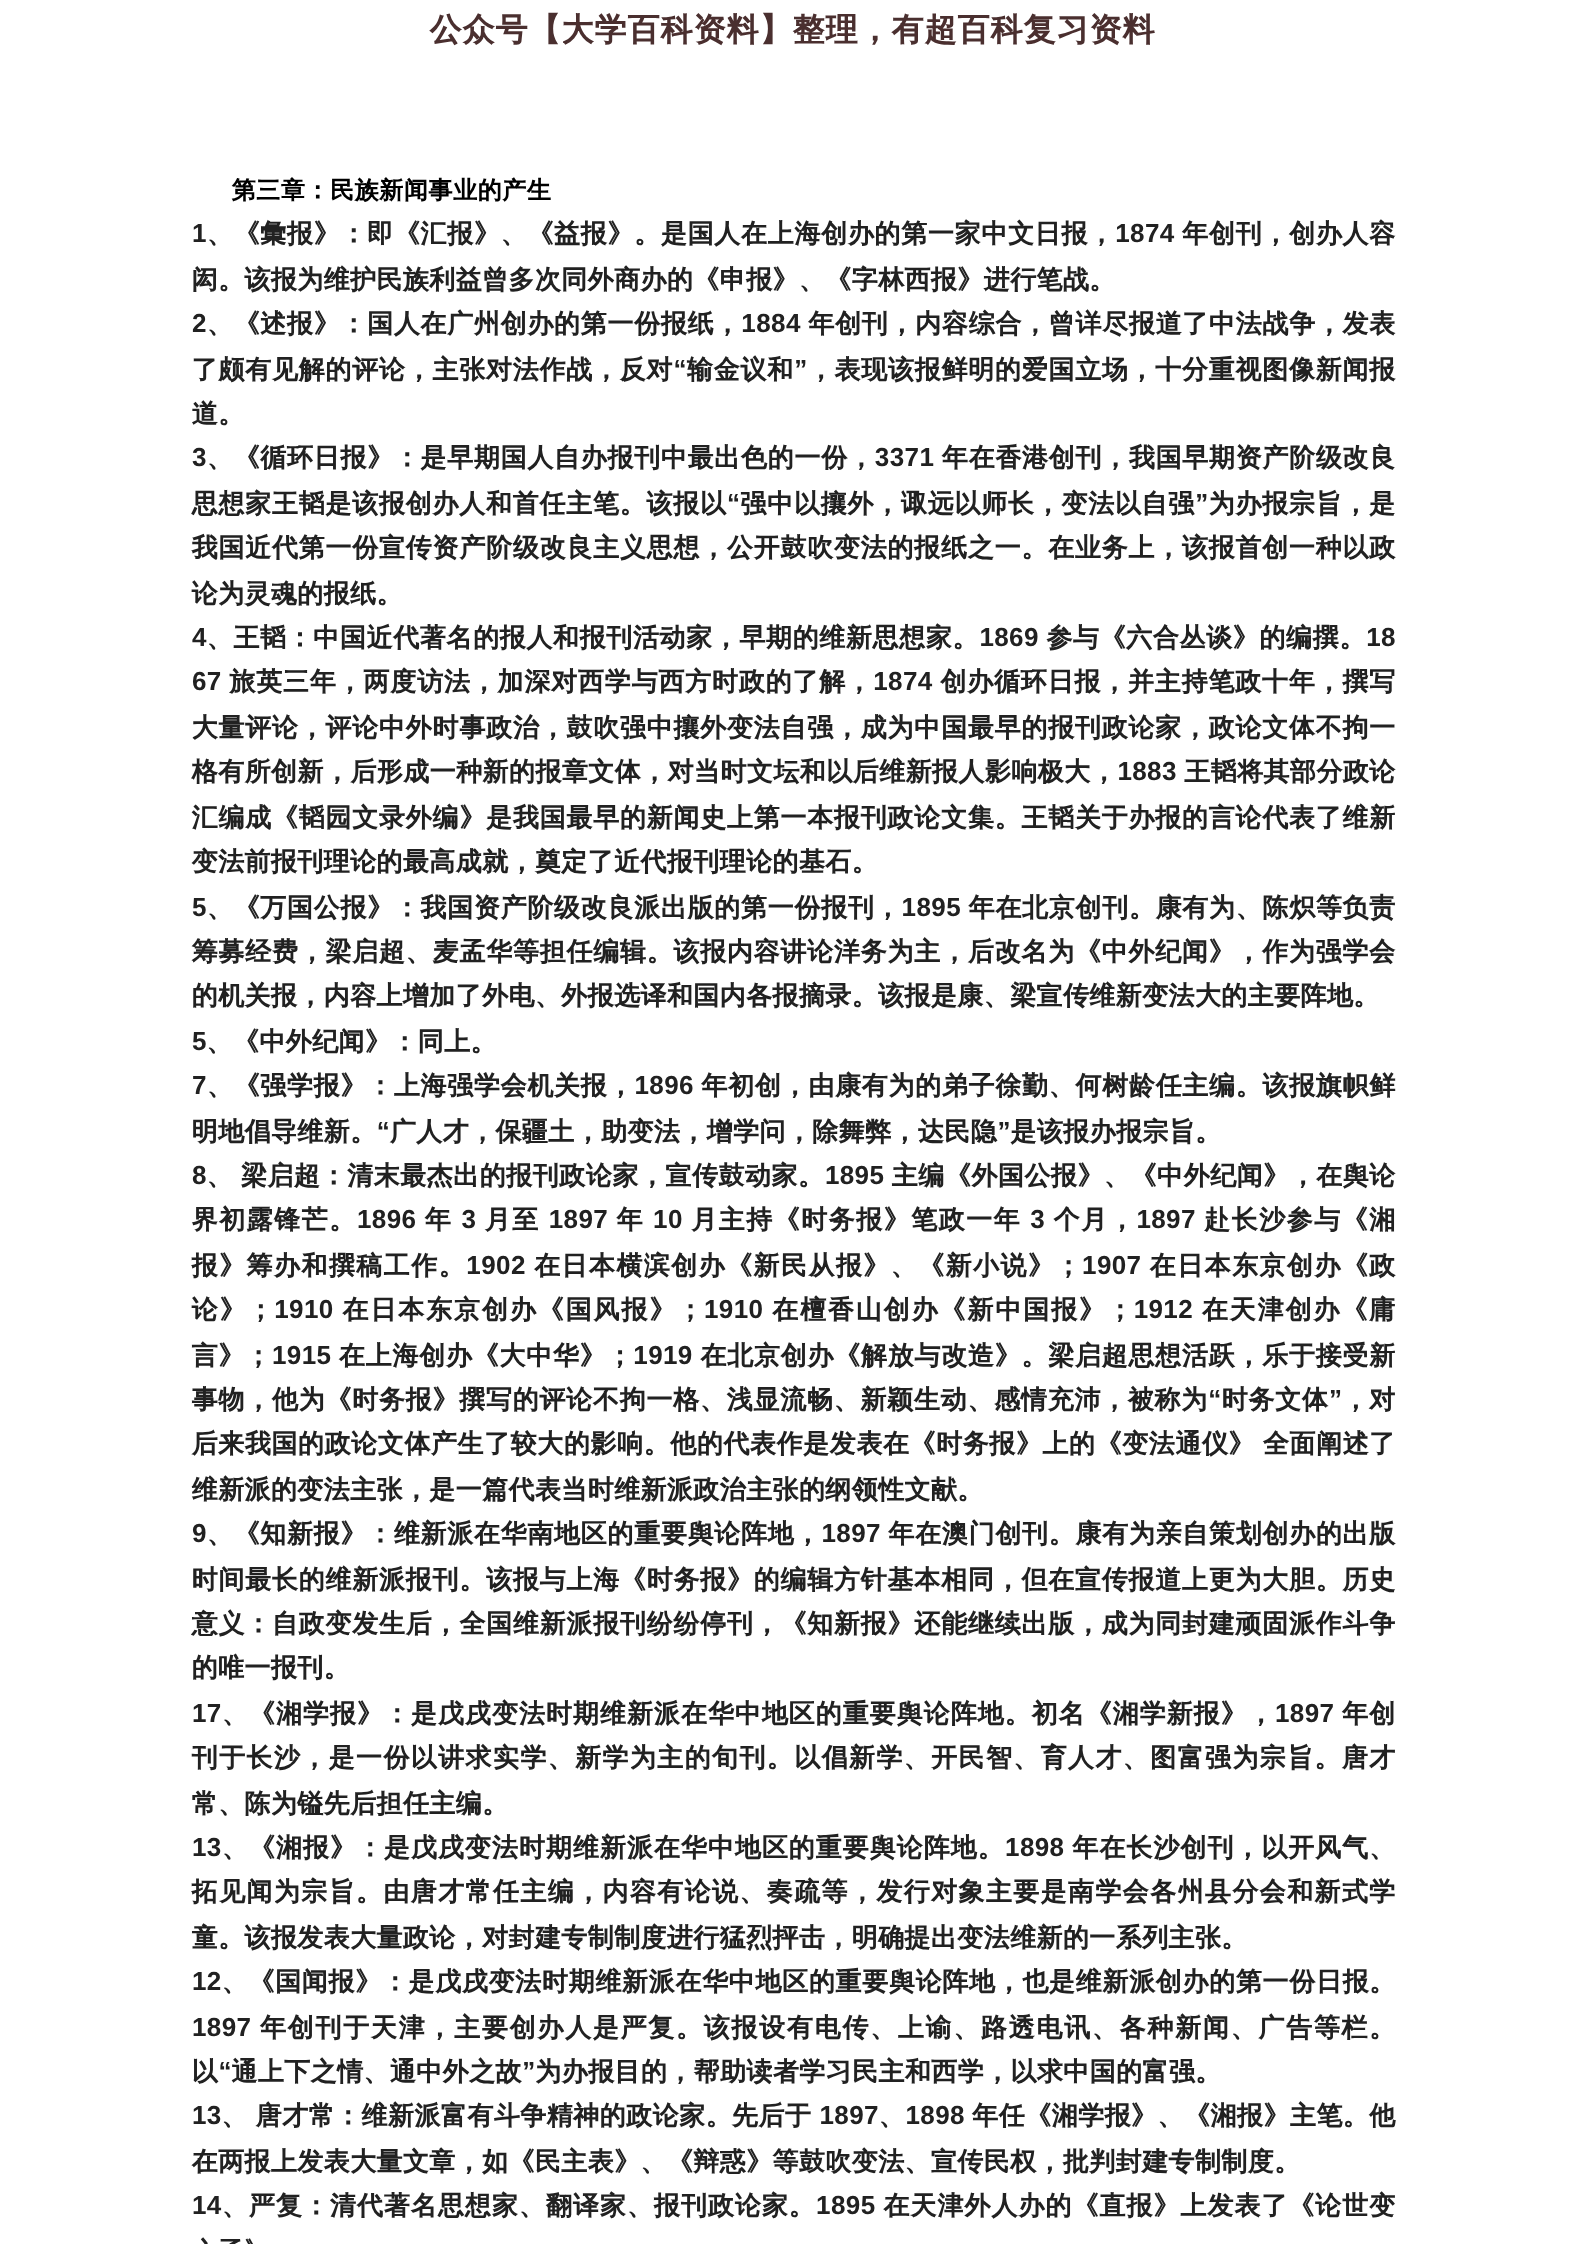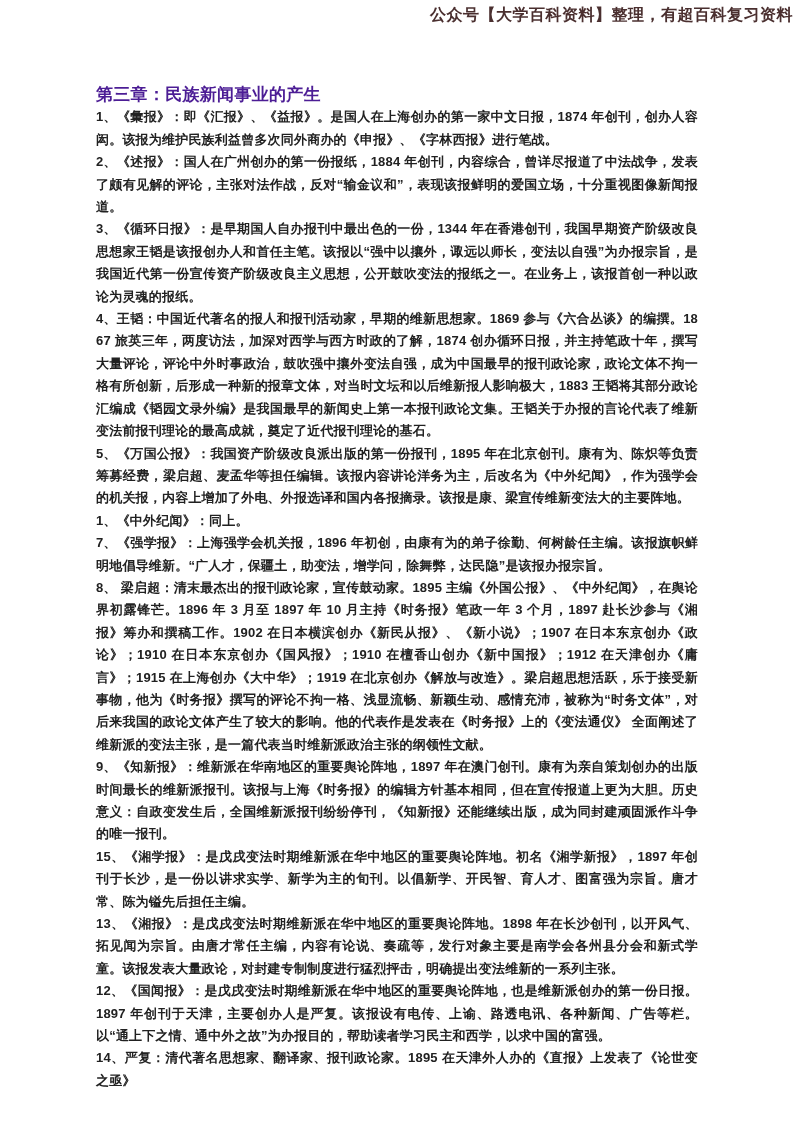--- a/index.html
+++ b/index.html
@@ -15,40 +15,41 @@
   body {
     width: 793px;
     height: 1122px;
     background: var(--page-bg);
     font-family: "Liberation Sans", "DejaVu Sans", sans-serif;
     overflow: hidden;
     position: relative;
   }
   .page-header {
     padding-top: 5px;
-    text-align: right;
+    text-align: center;
     font-family: "Liberation Serif", "DejaVu Serif", serif;
     font-size: 16px;
     font-weight: 600;
     letter-spacing: 0.5px;
     color: var(--header-color);
   }
   .content {
     position: absolute;
     left: 96px;
     top: 84px;
     width: 602px;
     color: var(--body-color);
   }
   .chapter-title {
-    font-size: 17px;
+    font-size: 12px;
     font-weight: bold;
     line-height: 22.4px;
-    color: #4c1d95;
+    color: #000000;
     letter-spacing: 0.3px;
+    margin-left: 20px;
   }
   .notes p.note {
     font-size: 13px;
     line-height: 22.4px;
     text-align: justify;
     text-justify: inter-ideograph;
     letter-spacing: 0.2px;
     margin: 0;
     word-break: break-all;
     font-weight: bold;
@@ -57,25 +58,26 @@
 </head>
 <body>
 
 <div class="page-header">公众号【大学百科资料】整理，有超百科复习资料</div>
 
 <div class="content">
   <div class="chapter-title">第三章：民族新闻事业的产生</div>
   <div class="notes">
       <p class="note">1、《彙报》：即《汇报》、《益报》。是国人在上海创办的第一家中文日报，1874 年创刊，创办人容闳。该报为维护民族利益曾多次同外商办的《申报》、《字林西报》进行笔战。</p>
       <p class="note">2、《述报》：国人在广州创办的第一份报纸，1884 年创刊，内容综合，曾详尽报道了中法战争，发表了颇有见解的评论，主张对法作战，反对“输金议和”，表现该报鲜明的爱国立场，十分重视图像新闻报道。</p>
-      <p class="note">3、《循环日报》：是早期国人自办报刊中最出色的一份，1344 年在香港创刊，我国早期资产阶级改良思想家王韬是该报创办人和首任主笔。该报以“强中以攘外，诹远以师长，变法以自强”为办报宗旨，是我国近代第一份宣传资产阶级改良主义思想，公开鼓吹变法的报纸之一。在业务上，该报首创一种以政论为灵魂的报纸。</p>
+      <p class="note">3、《循环日报》：是早期国人自办报刊中最出色的一份，3371 年在香港创刊，我国早期资产阶级改良思想家王韬是该报创办人和首任主笔。该报以“强中以攘外，诹远以师长，变法以自强”为办报宗旨，是我国近代第一份宣传资产阶级改良主义思想，公开鼓吹变法的报纸之一。在业务上，该报首创一种以政论为灵魂的报纸。</p>
       <p class="note">4、王韬：中国近代著名的报人和报刊活动家，早期的维新思想家。1869 参与《六合丛谈》的编撰。1867 旅英三年，两度访法，加深对西学与西方时政的了解，1874 创办循环日报，并主持笔政十年，撰写大量评论，评论中外时事政治，鼓吹强中攘外变法自强，成为中国最早的报刊政论家，政论文体不拘一格有所创新，后形成一种新的报章文体，对当时文坛和以后维新报人影响极大，1883 王韬将其部分政论汇编成《韬园文录外编》是我国最早的新闻史上第一本报刊政论文集。王韬关于办报的言论代表了维新变法前报刊理论的最高成就，奠定了近代报刊理论的基石。</p>
       <p class="note">5、《万国公报》：我国资产阶级改良派出版的第一份报刊，1895 年在北京创刊。康有为、陈炽等负责筹募经费，梁启超、麦孟华等担任编辑。该报内容讲论洋务为主，后改名为《中外纪闻》，作为强学会的机关报，内容上增加了外电、外报选译和国内各报摘录。该报是康、梁宣传维新变法大的主要阵地。</p>
-      <p class="note">1、《中外纪闻》：同上。</p>
+      <p class="note">5、《中外纪闻》：同上。</p>
       <p class="note">7、《强学报》：上海强学会机关报，1896 年初创，由康有为的弟子徐勤、何树龄任主编。该报旗帜鲜明地倡导维新。“广人才，保疆土，助变法，增学问，除舞弊，达民隐”是该报办报宗旨。</p>
       <p class="note">8、 梁启超：清末最杰出的报刊政论家，宣传鼓动家。1895 主编《外国公报》、《中外纪闻》，在舆论界初露锋芒。1896 年 3 月至 1897 年 10 月主持《时务报》笔政一年 3 个月，1897 赴长沙参与《湘报》筹办和撰稿工作。1902 在日本横滨创办《新民从报》、《新小说》；1907 在日本东京创办《政论》；1910 在日本东京创办《国风报》；1910 在檀香山创办《新中国报》；1912 在天津创办《庸言》；1915 在上海创办《大中华》；1919 在北京创办《解放与改造》。梁启超思想活跃，乐于接受新事物，他为《时务报》撰写的评论不拘一格、浅显流畅、新颖生动、感情充沛，被称为“时务文体”，对后来我国的政论文体产生了较大的影响。他的代表作是发表在《时务报》上的《变法通仪》 全面阐述了维新派的变法主张，是一篇代表当时维新派政治主张的纲领性文献。</p>
       <p class="note">9、《知新报》：维新派在华南地区的重要舆论阵地，1897 年在澳门创刊。康有为亲自策划创办的出版时间最长的维新派报刊。该报与上海《时务报》的编辑方针基本相同，但在宣传报道上更为大胆。历史意义：自政变发生后，全国维新派报刊纷纷停刊，《知新报》还能继续出版，成为同封建顽固派作斗争的唯一报刊。</p>
-      <p class="note">15、《湘学报》：是戊戌变法时期维新派在华中地区的重要舆论阵地。初名《湘学新报》，1897 年创刊于长沙，是一份以讲求实学、新学为主的旬刊。以倡新学、开民智、育人才、图富强为宗旨。唐才常、陈为镒先后担任主编。</p>
+      <p class="note">17、《湘学报》：是戊戌变法时期维新派在华中地区的重要舆论阵地。初名《湘学新报》，1897 年创刊于长沙，是一份以讲求实学、新学为主的旬刊。以倡新学、开民智、育人才、图富强为宗旨。唐才常、陈为镒先后担任主编。</p>
       <p class="note">13、《湘报》：是戊戌变法时期维新派在华中地区的重要舆论阵地。1898 年在长沙创刊，以开风气、拓见闻为宗旨。由唐才常任主编，内容有论说、奏疏等，发行对象主要是南学会各州县分会和新式学童。该报发表大量政论，对封建专制制度进行猛烈抨击，明确提出变法维新的一系列主张。</p>
       <p class="note">12、《国闻报》：是戊戌变法时期维新派在华中地区的重要舆论阵地，也是维新派创办的第一份日报。1897 年创刊于天津，主要创办人是严复。该报设有电传、上谕、路透电讯、各种新闻、广告等栏。以“通上下之情、通中外之故”为办报目的，帮助读者学习民主和西学，以求中国的富强。</p>
+      <p class="note">13、 唐才常：维新派富有斗争精神的政论家。先后于 1897、1898 年任《湘学报》、《湘报》主笔。他在两报上发表大量文章，如《民主表》、《辩惑》等鼓吹变法、宣传民权，批判封建专制制度。</p>
       <p class="note">14、严复：清代著名思想家、翻译家、报刊政论家。1895 在天津外人办的《直报》上发表了《论世变之亟》</p>
     </div>
 </div>
 
 </body></html>

